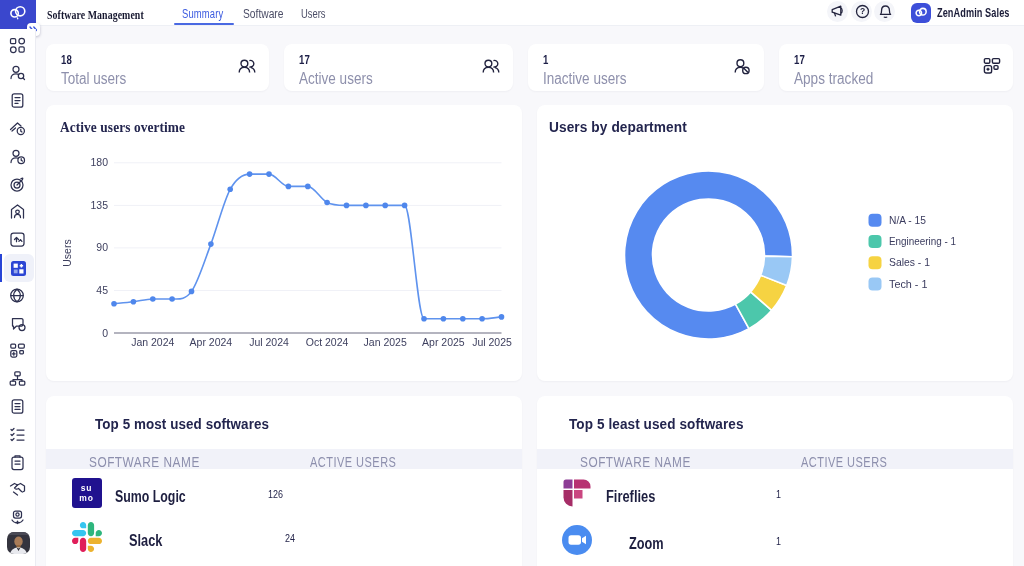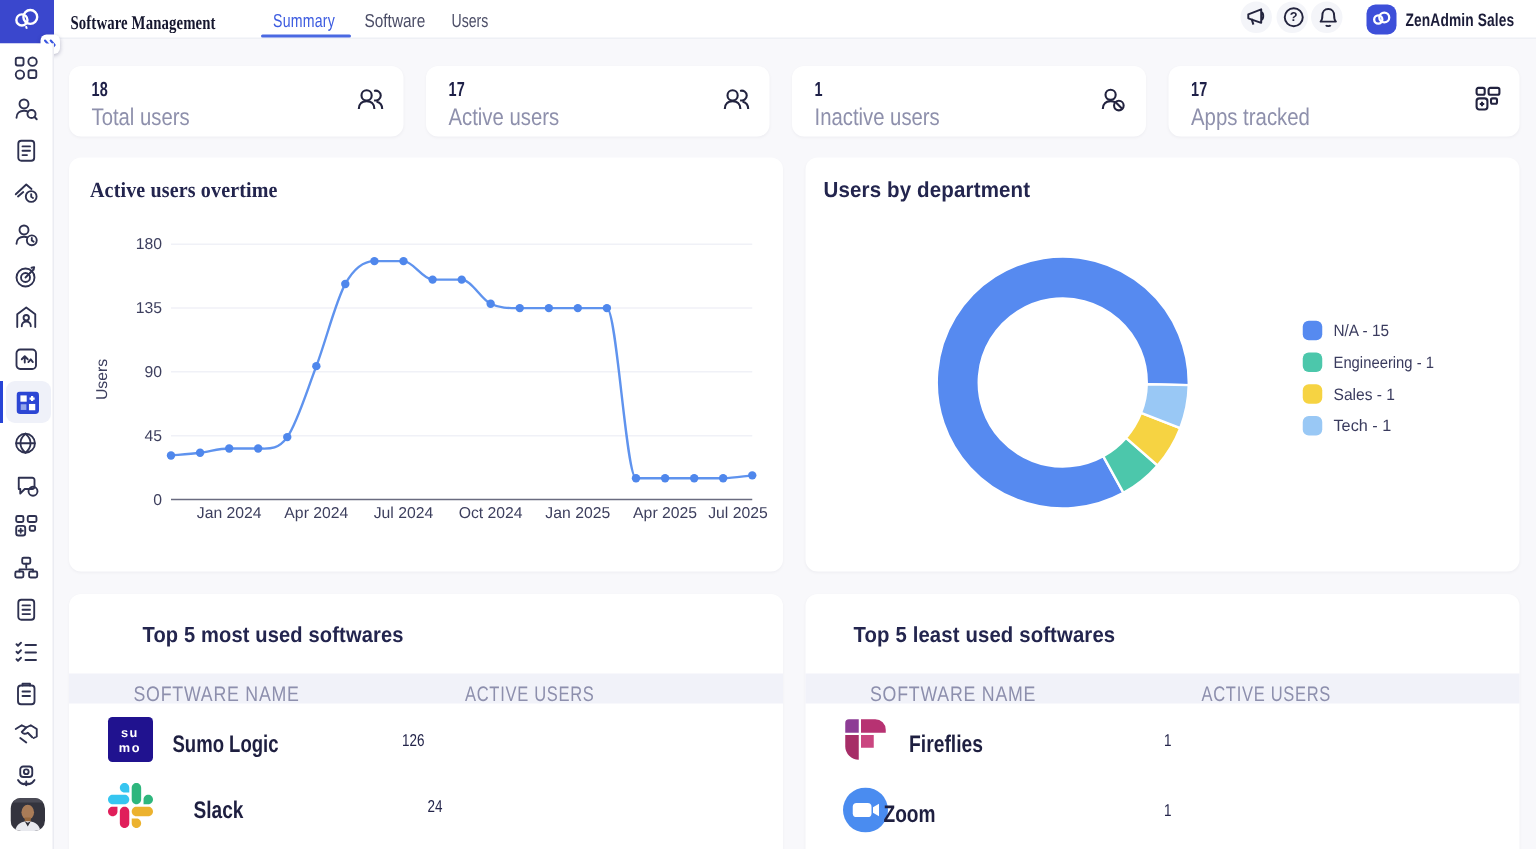--- a/index.html
+++ b/index.html
@@ -373,14 +373,14 @@
   <rect x="12" y="12" width="8.5" height="8.5" fill="#ca4680"></rect>
 </svg>
 <div class="abs tname" style="left:605.5px;top:487.5px;"><span class="fit" style="transform:scaleX(0.804);">Fireflies</span></div>
 <div class="abs tval" style="left:775.5px;top:487.5px;"><span class="fit" style="transform:scaleX(0.78)">1</span></div>
 
 <svg class="abs" style="left:561.8px;top:525px" width="30" height="30" viewBox="0 0 30 30">
   <circle cx="15" cy="15" r="15" fill="#4a8cf0"></circle>
   <rect x="6.5" y="10.3" width="12.5" height="9.4" rx="2.6" fill="#fff"></rect>
   <path d="M20 13.2 L24 10.8 V19.2 L20 16.8 Z" fill="#fff"></path>
 </svg>
-<div class="abs tname" style="left:589px;top:534.5px;"><span class="fit" style="transform:scaleX(0.796);">Zoom</span></div>
+<div class="abs tname" style="left:629px;top:534.5px;"><span class="fit" style="transform:scaleX(0.796);">Zoom</span></div>
 <div class="abs tval" style="left:775.5px;top:534.5px;"><span class="fit" style="transform:scaleX(0.78)">1</span></div>
 
 </body></html>

